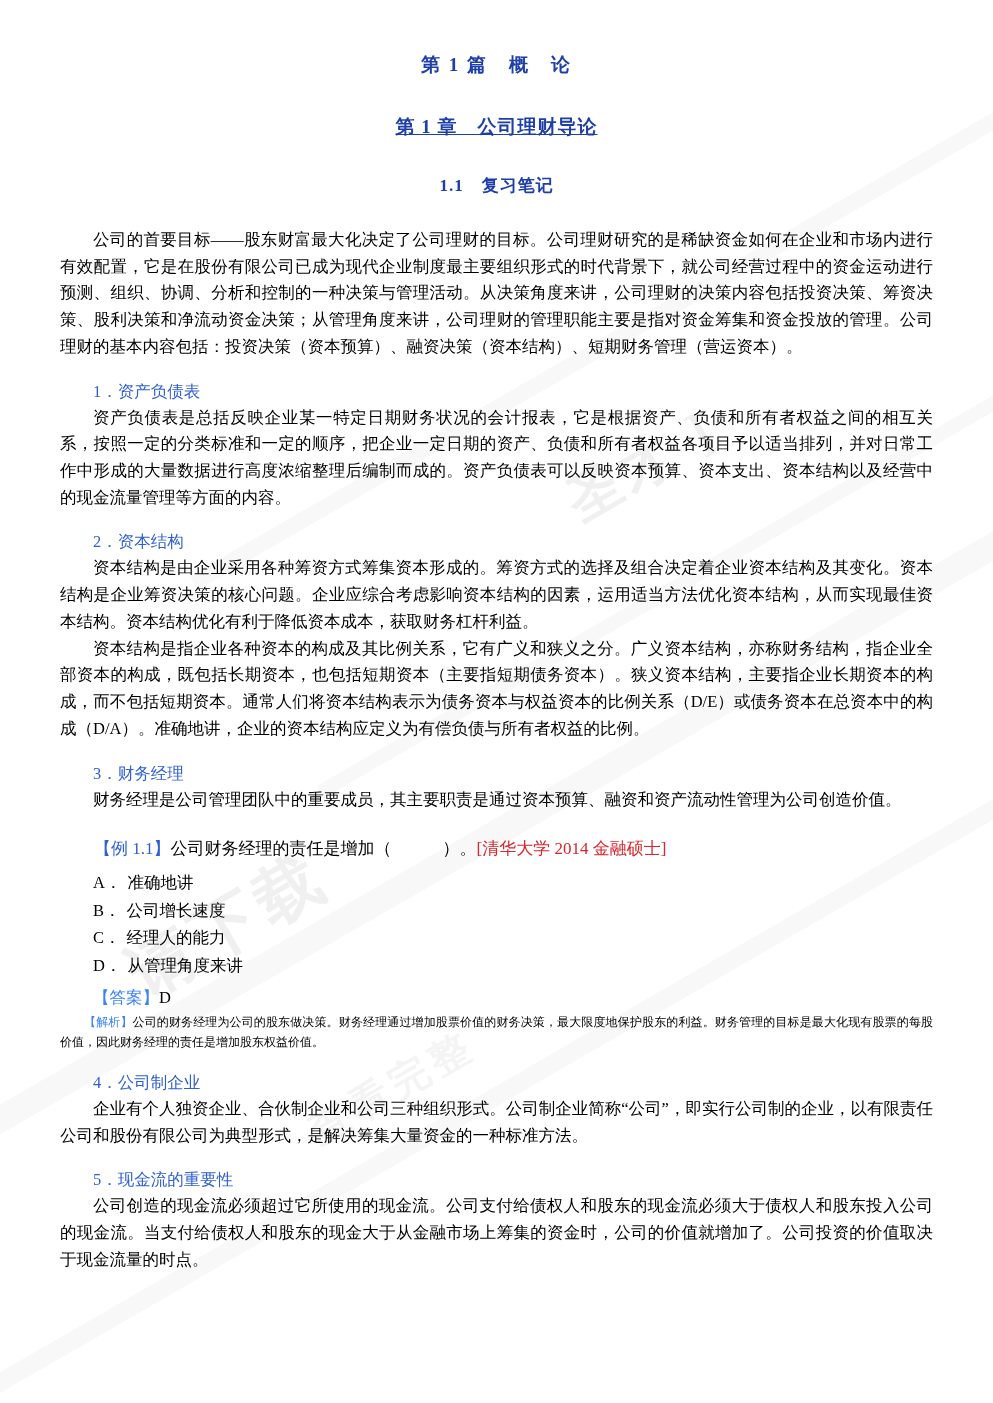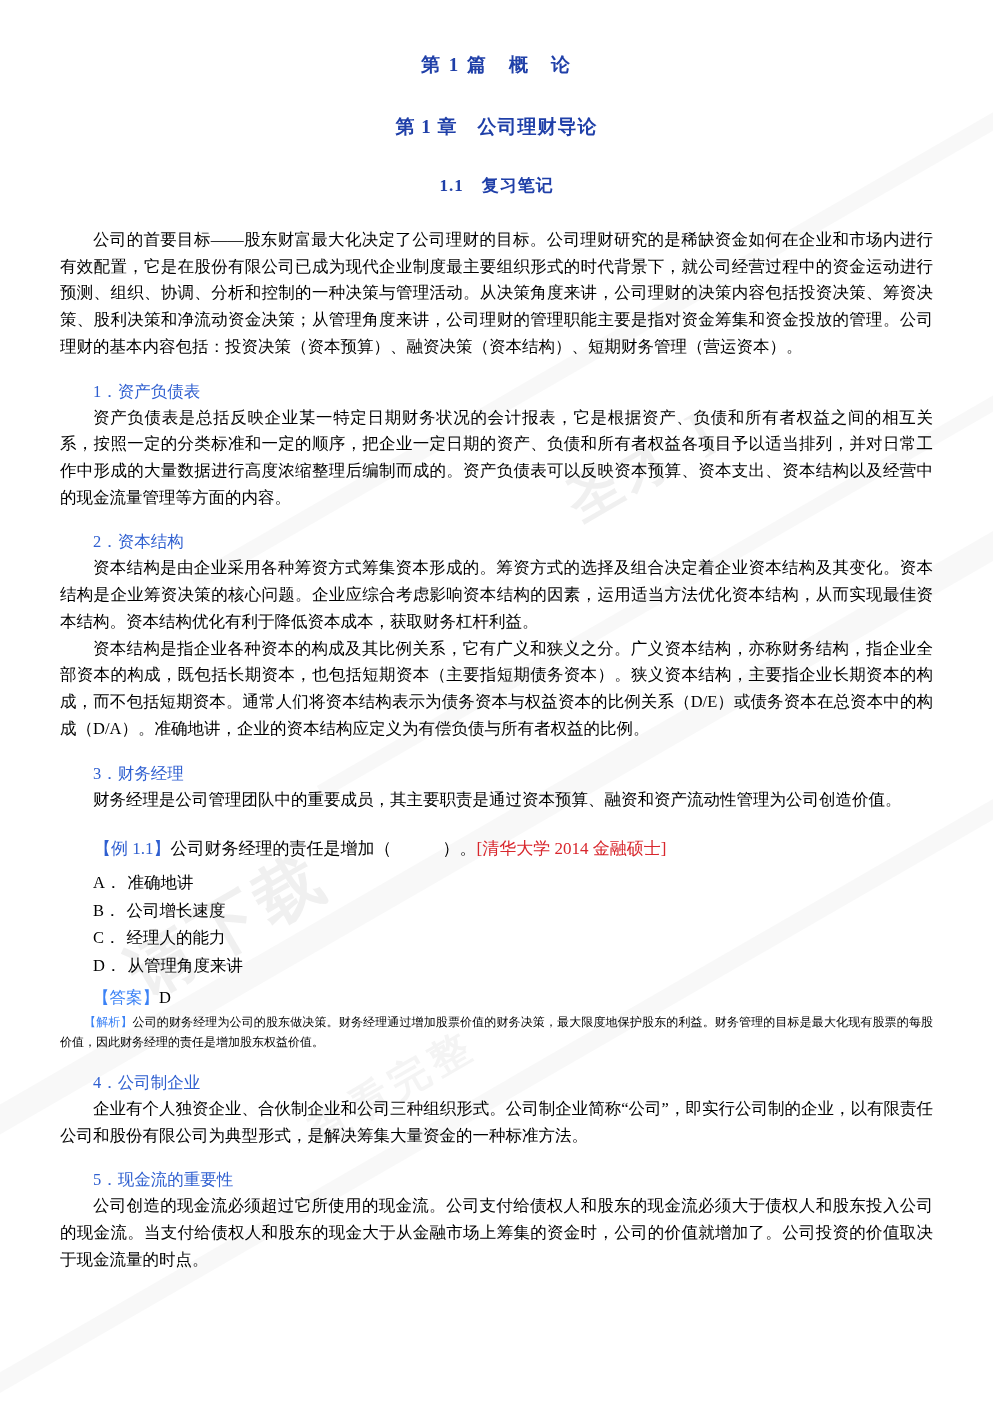--- a/index.html
+++ b/index.html
@@ -65,20 +65,21 @@
     letter-spacing: 2px;
     font-family: "Liberation Serif", serif;
   }
   h2.chapter-title {
     text-align: center;
     color: #1f3fa8;
     font-size: 19px;
     font-weight: bold;
     margin: 36px 0 0 0;
     letter-spacing: 1px;
+    text-decoration: underline;
   }
   h3.section-title {
     text-align: center;
     color: #1f3fa8;
     font-size: 17px;
     font-weight: bold;
     margin: 34px 0 0 0;
     letter-spacing: 1px;
   }
 

